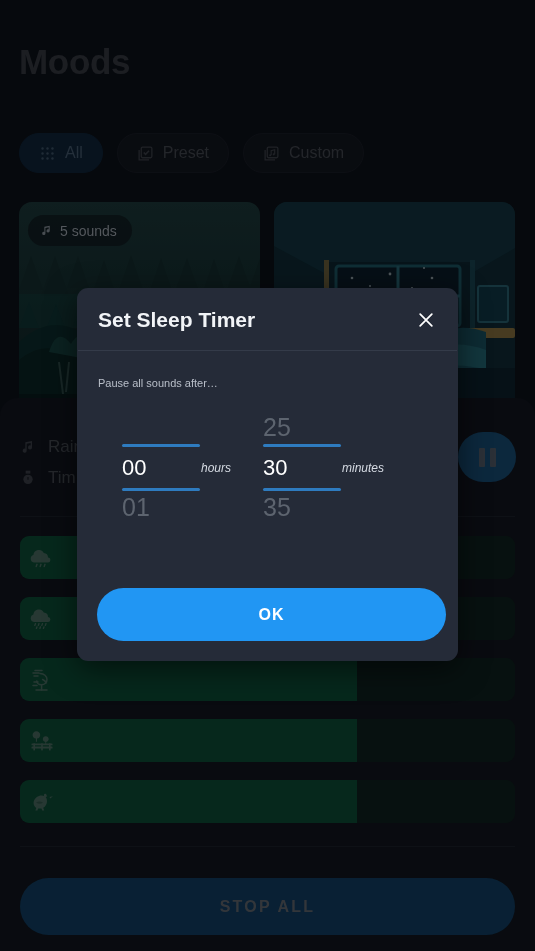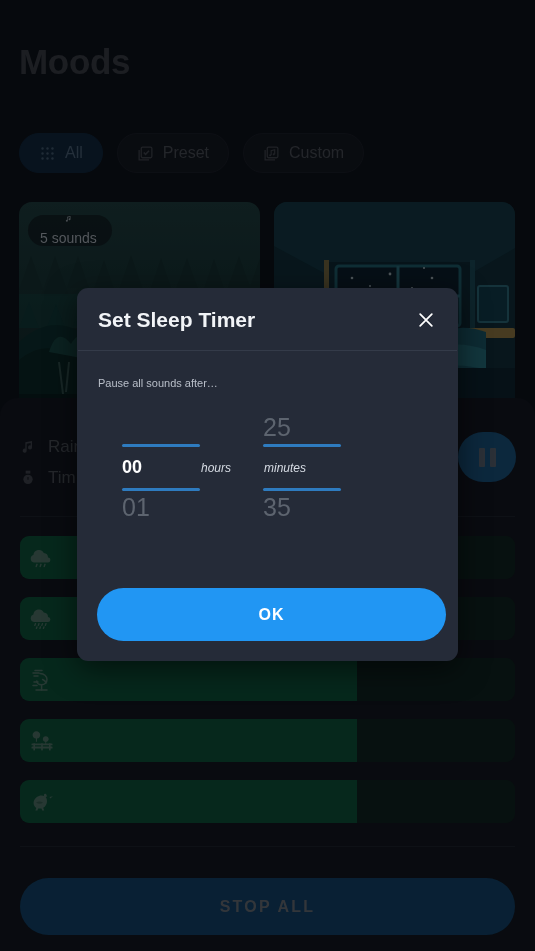--- a/index.html
+++ b/index.html
@@ -33,21 +33,21 @@
   .cards { position: absolute; left: 19px; top: 202px; display: flex; gap: 14px; }
   .card {
     width: 241px; height: 208px; border-radius: 13px; overflow: hidden;
     position: relative; background: #0f1a19;
   }
   .card .art { position: absolute; inset: 0; }
   .badge {
     position: absolute; left: 9px; top: 13px; z-index: 4;
     display: flex; align-items: center; gap: 7px;
     height: 31px; padding: 0 15px 0 12px; border-radius: 16px;
-    background: rgba(9,12,15,.72); font-size: 14px; color: #54585d; flex-direction: column;
+    background: rgba(9,12,15,.72); font-size: 14px; color: #54585d;
   }
   .badge svg { width: 13px; height: 13px; opacity: .85; }
 
   
   .player {
     position: absolute; left: 0; right: 0; top: 398px; bottom: 0;
     background: #101319; border-radius: 18px 18px 0 0;
   }
   .pl-info { position: absolute; left: 20px; top: 33px; }
   .pl-line { display: flex; align-items: center; gap: 12px; height: 31px; }
@@ -97,21 +97,21 @@
   .dlg-sep { height: 1px; background: #343b49; margin: 0 1px; }
   .dlg-sub { font-size: 11px; color: #b9bfc9; padding: 26px 0 0 21px; }
 
   .picker { display: flex; margin-top: 22px; padding-left: 45px; }
   .pcol { width: 141px; }
   .pcol .cell { display: flex; align-items: flex-end; }
   .num-wrap { width: 78px; display: flex; justify-content: flex-start; }
   .ghost { font-size: 25px; color: #5d646f; height: 33px; line-height: 33px; }
   .bar { width: 78px; height: 3px; background: #2e7bbf; border-radius: 2px; }
   .sel-row { display: flex; align-items: center; height: 41px; }
-  .sel-num { font-size: 18px; font-weight: bold; color: #ffffff; line-height: 41px; }
+  .sel-num { font-size: 22px; font-weight: normal; color: #ffffff; line-height: 41px; }
   .unit { font-size: 12px; color: #d7dce4; margin-left: 1px; white-space: nowrap; font-style: italic; }
 
   .okbtn {
     position: absolute; left: 20px; right: 12px; bottom: 20px; height: 53px;
     border-radius: 27px; background: #2196f3;
     display: flex; align-items: center; justify-content: center;
     font-size: 16px; font-weight: bold; letter-spacing: .9px; color: #ffffff;
   }
 </style>
 </head>
@@ -381,20 +381,23 @@
             <div class="num-wrap">
               <div class="ghost">25</div>
             </div>
           </div>
         <div class="cell">
             <div class="num-wrap">
               <div class="bar"></div>
             </div>
           </div>
         <div class="sel-row">
+          <div class="num-wrap">
+              <div class="sel-num">30</div>
+            </div>
           <div class="unit">minutes</div>
         </div>
         <div class="cell">
             <div class="num-wrap">
               <div class="bar"></div>
             </div>
           </div>
         <div class="cell">
             <div class="num-wrap">
               <div class="ghost">35</div>

